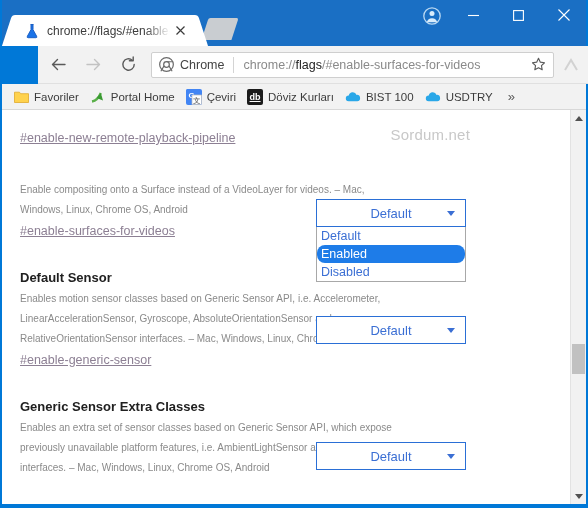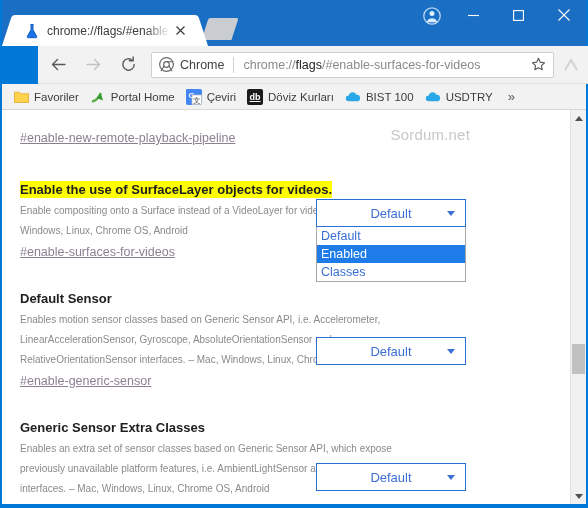--- a/index.html
+++ b/index.html
@@ -231,21 +231,21 @@
     width: 150px;
     border: 1px solid #a8a8a8;
     border-top: none;
     background: #ffffff;
   }
   .flag-option {
     height: 18px; line-height: 18px;
     font-size: 12.5px; color: #3b6fd4;
     padding-left: 4px;
   }
-  .flag-option.selected { background: #1e7ce8; color: #ffffff; }
+  .flag-option.selected { background: #1e7ce8; color: #ffffff; border-radius: 8px; }
 
   
   #scrollbar {
     position: absolute; right: 0; top: 110px;
     width: 16px; height: 394px;
     background: #f1f1f1;
     border-left: 1px solid #e2e2e2;
   }
   .sb-arrow {
     position: absolute; left: 0; width: 15px; height: 16px;
@@ -436,33 +436,32 @@
   <div id="content">
     <div id="page">
 
       <div id="watermark">Sordum.net</div>
 
       <a id="top-link" class="flaglink">#enable-new-remote-playback-pipeline</a>
 
       
       <div class="experiment" style="margin-top:34px;">
         <div class="exp-left">
-          <span class="exp-title highlight">Enable the use of SurfaceLayer objects for videos.</span>
           <div class="exp-desc">Enable compositing onto a Surface instead of a VideoLayer for videos. – Mac, Windows, Linux, Chrome OS, Android</div>
           <a class="flaglink" style="margin-top:4px;">#enable-surfaces-for-videos</a>
         </div>
         <div class="exp-perm" style="top:19px;">
           <div class="flag-select">
             <span>Default</span>
             <span class="caret"></span>
           </div>
           <div class="flag-options">
             <div class="flag-option">Default</div>
             <div class="flag-option selected">Enabled</div>
-            <div class="flag-option">Classes</div>
+            <div class="flag-option">Disabled</div>
           </div>
         </div>
       </div>
 
       
       <div class="experiment" style="margin-top:29px;">
         <div class="exp-left">
           <span class="exp-title">Default Sensor</span>
           <div class="exp-desc">Enables motion sensor classes based on Generic Sensor API, i.e. Accelerometer, LinearAccelerationSensor, Gyroscope, AbsoluteOrientationSensor and RelativeOrientationSensor interfaces. – Mac, Windows, Linux, Chrome OS, Android</div>
           <a class="flaglink" style="margin-top:4px;">#enable-generic-sensor</a>

